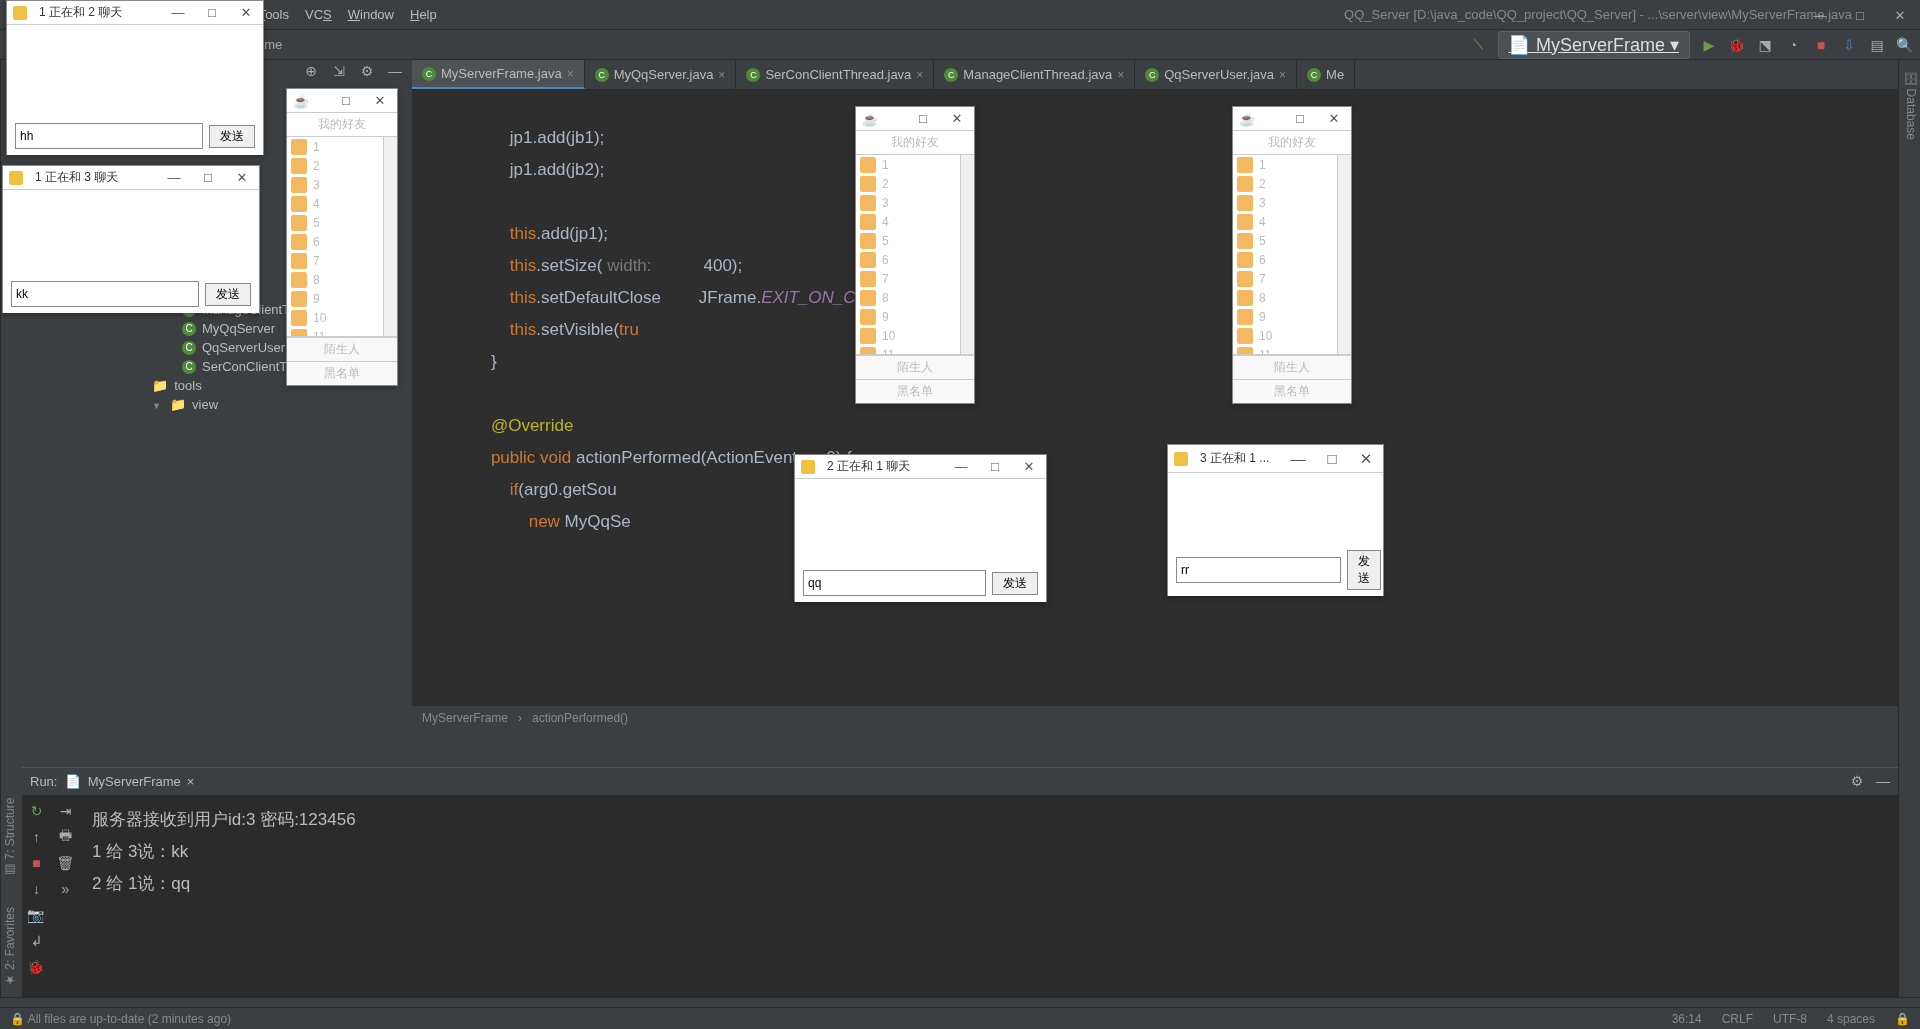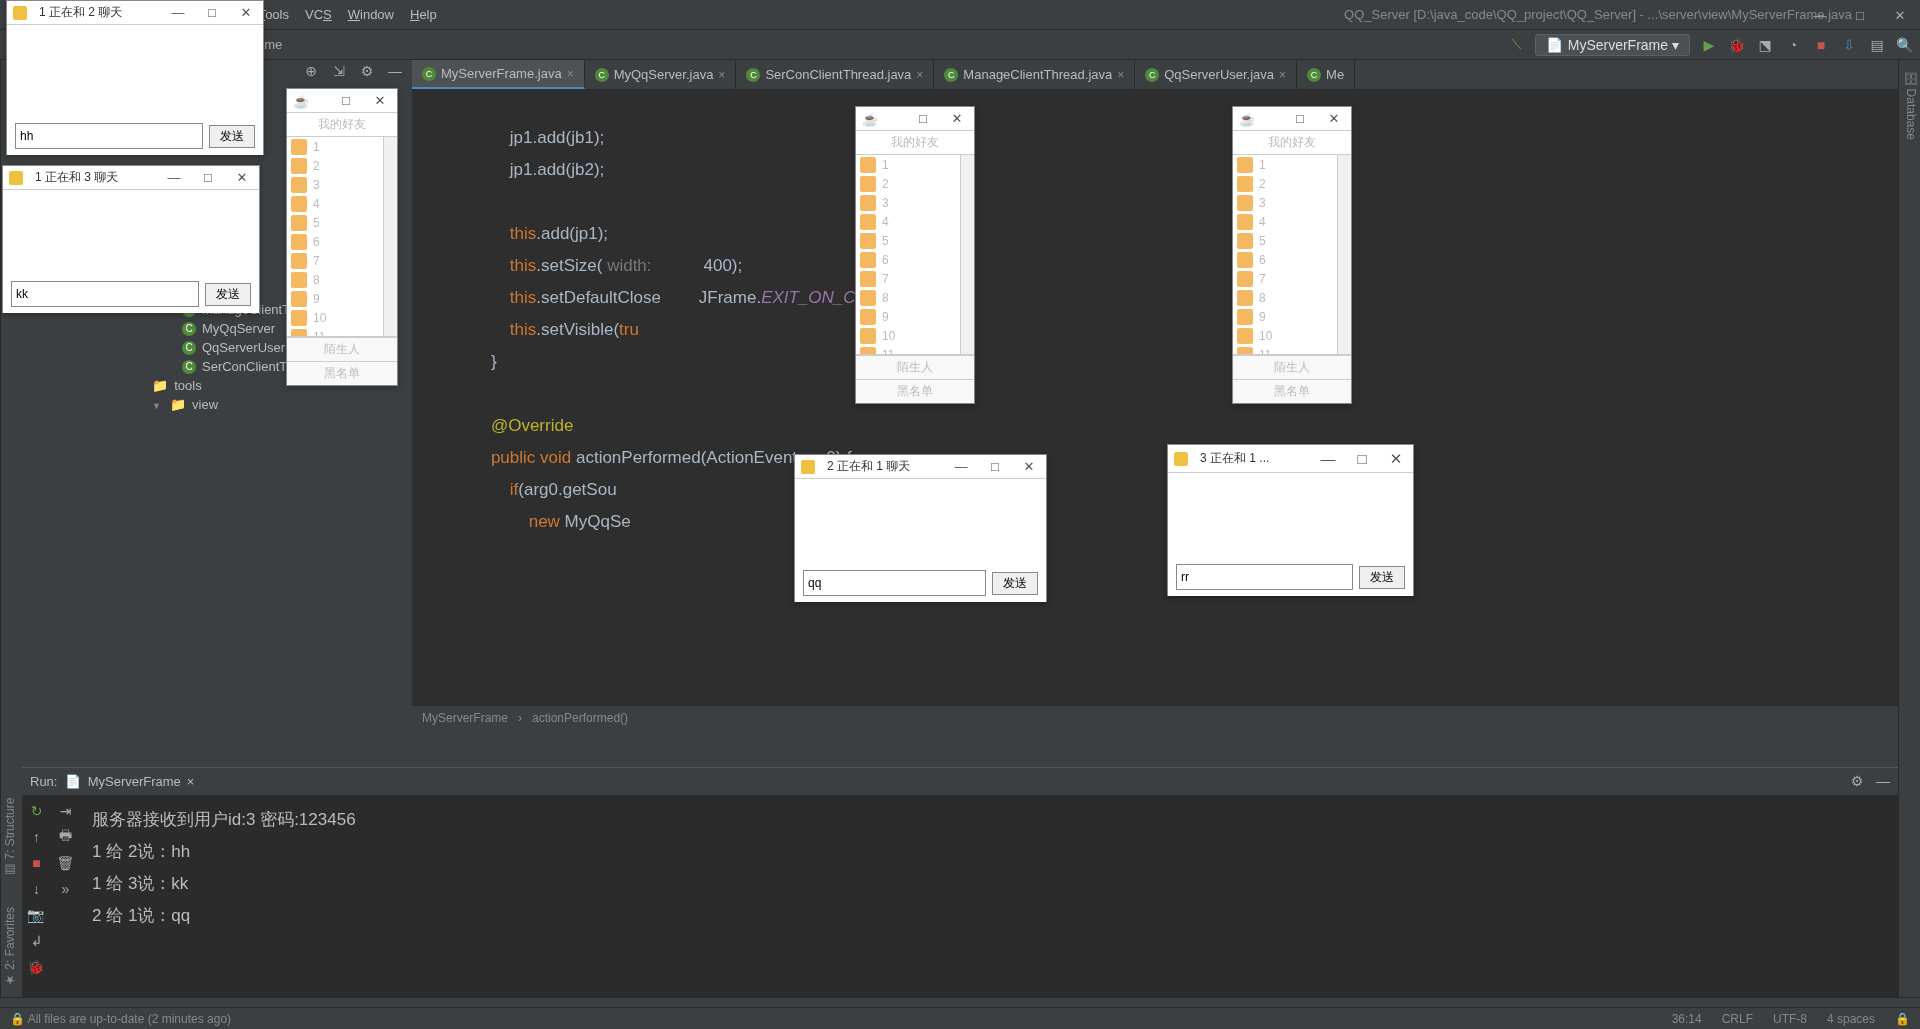--- a/index.html
+++ b/index.html
@@ -13,21 +13,21 @@
 .menubar .menu-item { padding: 0 8px; font-size: 13px; color: #bbb; }
 .menubar .menu-item u { text-decoration: underline; }
 .title-right { margin-left: auto; font-size: 13px; color: #888; padding-right: 60px; }
 .winctrl { position: absolute; right: 0; top: 0; display: flex; }
 .winctrl span { width: 40px; height: 30px; display: flex; align-items: center; justify-content: center; color: #aaa; font-size: 13px; }
 
 
 .navrow { height: 30px; display: flex; align-items: center; padding: 0 6px; border-bottom: 1px solid #2b2b2b; font-size: 13px; }
 .crumb { display: flex; align-items: center; gap: 4px; padding: 0 4px; color: #aaa; }
 .navrow .right-tools { margin-left: auto; display: flex; gap: 10px; align-items: center; }
-.run-combo { background: #4c5052; border: 1px solid #5e6060; padding: 2px 10px; border-radius: 3px; font-size: 14px; color: #ddd; }
+.run-combo { background: #4c5052; border: 1px solid #5e6060; padding: 2px 10px; border-radius: 3px; font-size: 18px; color: #ddd; text-decoration: underline; }
 .tool-icon { width: 18px; height: 18px; display: inline-flex; align-items: center; justify-content: center; color: #aaa; font-size: 14px; }
 
 
 .left-gutter { position: absolute; left: 0; top: 60px; bottom: 32px; width: 22px; background: #3c3f41; border-right: 1px solid #2b2b2b; writing-mode: vertical-rl; transform: rotate(180deg); font-size: 12px; color: #888; display: flex; gap: 30px; padding: 10px 2px; }
 
 
 .right-gutter { position: absolute; right: 0; top: 60px; bottom: 32px; width: 22px; background: #3c3f41; border-left: 1px solid #2b2b2b; writing-mode: vertical-rl; font-size: 12px; color: #888; display: flex; padding: 10px 2px; }
 
 
 .proj-tree { position: absolute; left: 22px; top: 60px; width: 390px; bottom: 300px; background: #3c3f41; font-size: 13px; padding-top: 24px; overflow: hidden; }
@@ -252,21 +252,20 @@
         <span class="tool-icon">📷</span>
         <span class="tool-icon">↲</span>
         <span class="tool-icon" style="color:#6a9e4e">🐞</span>
         <span class="tool-icon">⇥</span>
         <span class="tool-icon">🖶</span>
         <span class="tool-icon">🗑</span>
         <span class="tool-icon">»</span>
       </div>
       <div class="run-console">
         <div>服务器接收到用户id:3  密码:123456</div>
-        <div>1 给 2说：hh</div>
         <div>1 给 3说：kk</div>
         <div>2 给 1说：qq</div>
       </div>
     </div>
   </div>
 
   <div class="statusbar">
     <div class="sb-left">
       <span class="sb-item">▶ <u>4: Run</u></span>
       <span class="sb-item">≡ <u>6: TODO</u></span>
@@ -512,21 +511,21 @@
     <span class="wbtn">✕</span>
   </div>
   <div class="swing-body" style="height:123px; position:relative;">
     <div class="chat-in">
       <input value="qq" style="">
       <button>发送</button>
     </div>
   </div>
 </div>
 
-<div class="swing-win chat3" style="left:1167px; top:444px; width:247px; height:152px;">
+<div class="swing-win chat3" style="left:1167px; top:444px; width:217px; height:152px;">
   <div class="swing-title">
     <span class="sic"></span>
     <span class="ttext">3 正在和 1 ...</span>
     <span class="wbtn">—</span>
     <span class="wbtn">□</span>
     <span class="wbtn">✕</span>
   </div>
   <div class="swing-body" style="height:123px; position:relative;">
     <div class="chat-in">
       <input value="rr" style="">

